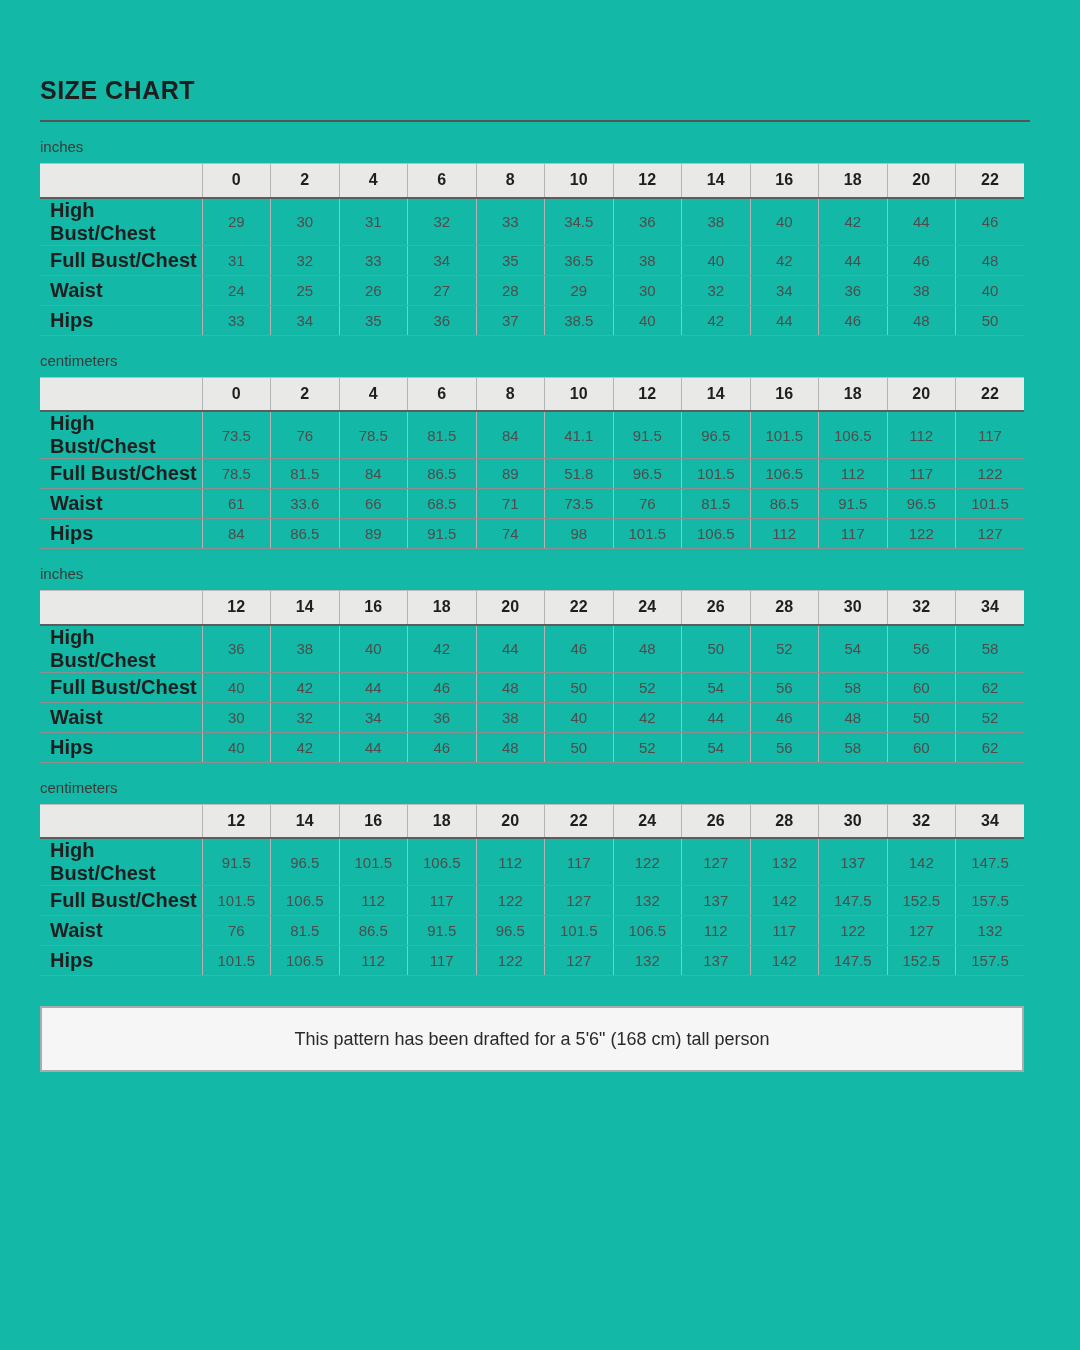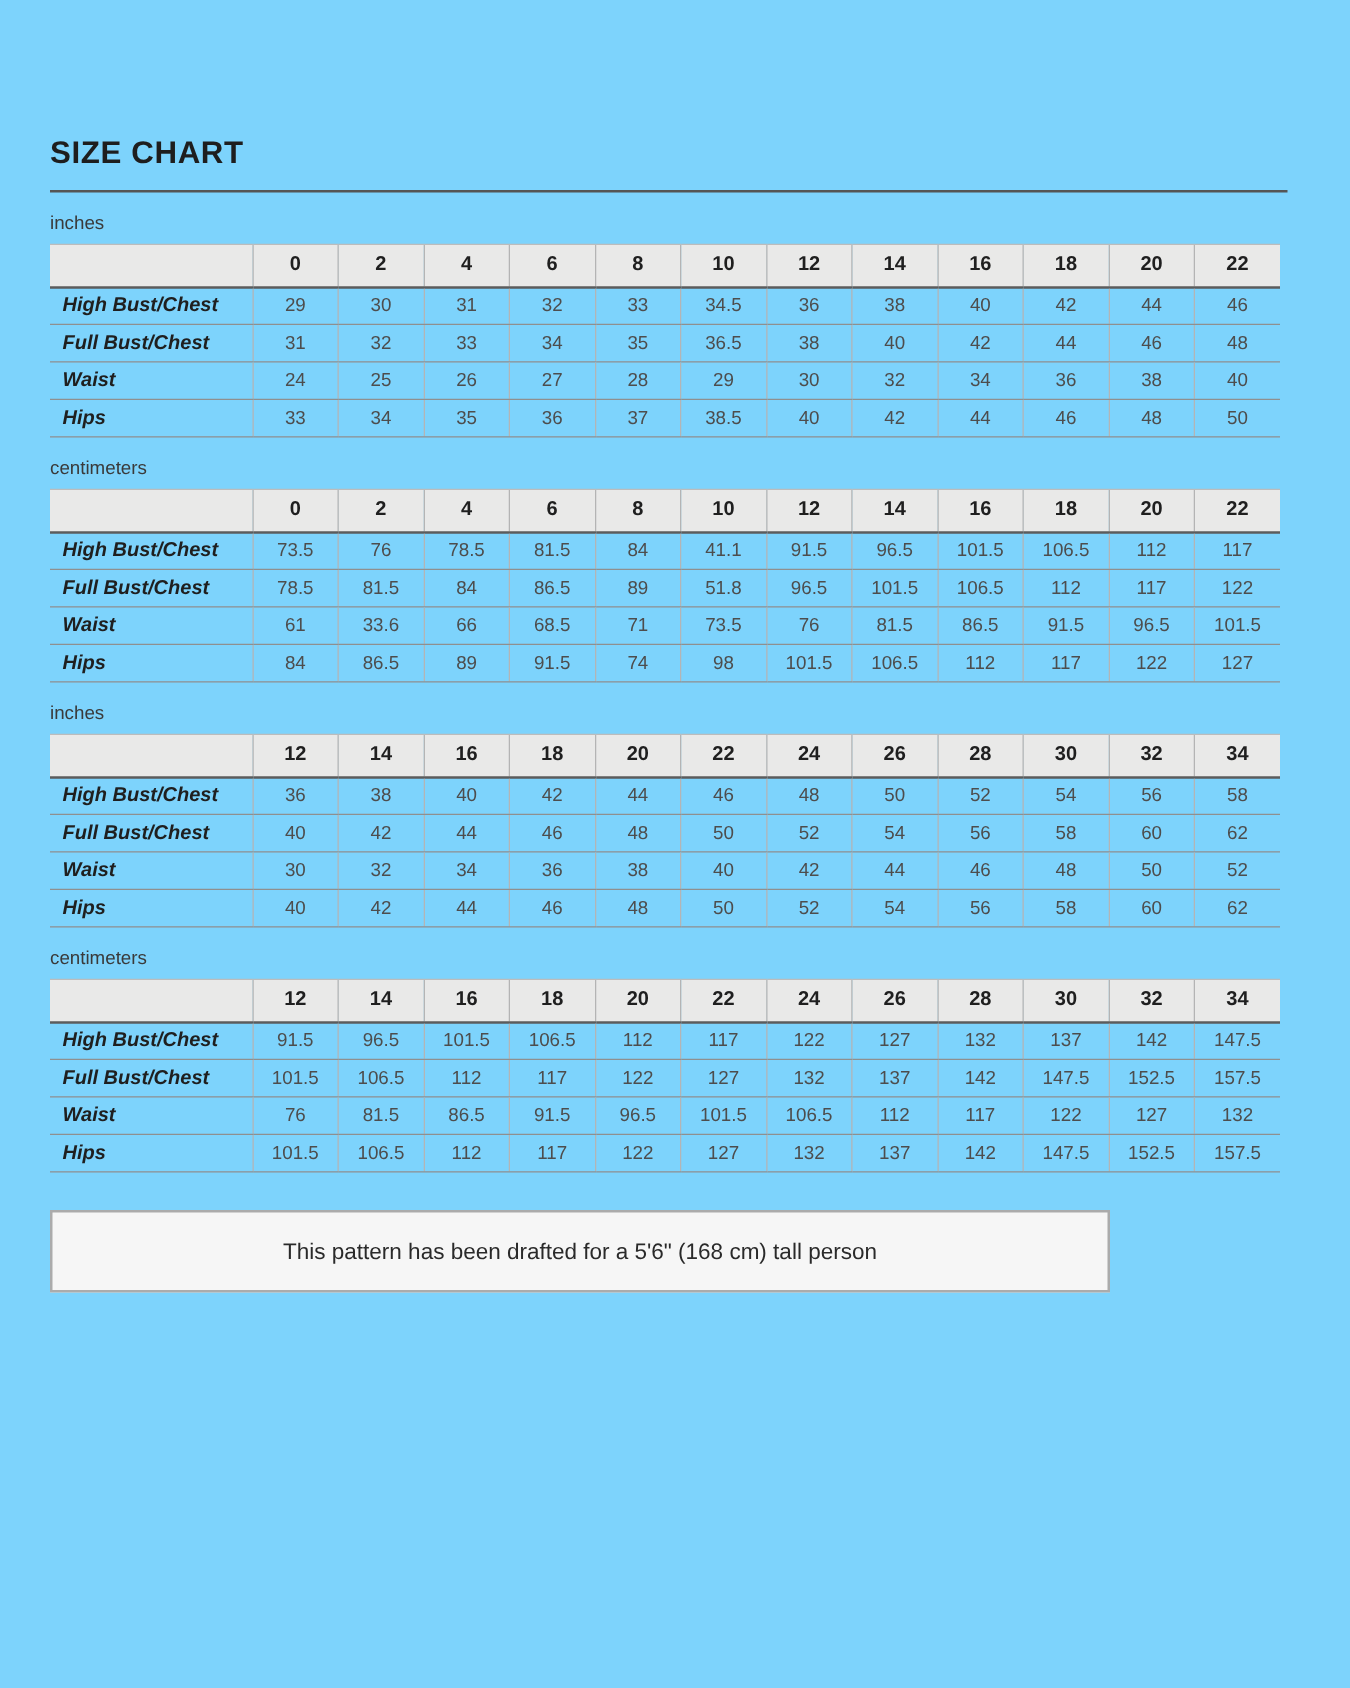--- a/index.html
+++ b/index.html
@@ -6,22 +6,22 @@
     margin: 0;
     padding: 0;
     background: #f4f4f4;
     font-family: "Liberation Sans", "DejaVu Sans", sans-serif;
     color: #232323;
   }
   .page {
     width: 1080px;
     height: 1350px;
     box-sizing: border-box;
-    padding: 108px 50px 0 40px;
-    background: #7dd3fc;
+    padding: 76px 50px 0 40px;
+    background: #14b8a6;
     overflow: hidden;
   }
   .page-title {
     margin: 0;
     font-size: 25px;
     font-weight: 700;
     letter-spacing: 0.5px;
     color: #1e1e1e;
   }
   .title-rule {
@@ -63,37 +63,36 @@
     text-align: center;
     border-top: 1px solid #bcbcbc;
     border-left: 1px solid #b4b4b4;
     border-bottom: 2px solid #5c5c5c;
   }
   .size-table thead th:first-child { border-left: none; }
   .size-table tbody th {
     height: 30px;
     text-align: left;
     padding-left: 10px;
-    font-size: 16px;
+    font-size: 20px;
     font-weight: 700;
     color: #1f1f1f;
     border-bottom: 1px solid #8f8f8f;
-    font-style: italic;
   }
   .size-table tbody td {
     height: 30px;
     text-align: center;
     font-size: 15px;
     color: #4d4d4d;
     border-left: 1px solid #b4b4b4;
     border-bottom: 1px solid #8f8f8f;
   }
   .note-box {
     margin-top: 30px;
-    width: 848px;
+    width: 984px;
     height: 66px;
     box-sizing: border-box;
     border: 2px solid #ababab;
     background: #f6f6f6;
     display: flex;
     align-items: center;
     justify-content: center;
   }
   .note-box span {
     font-size: 18px;

